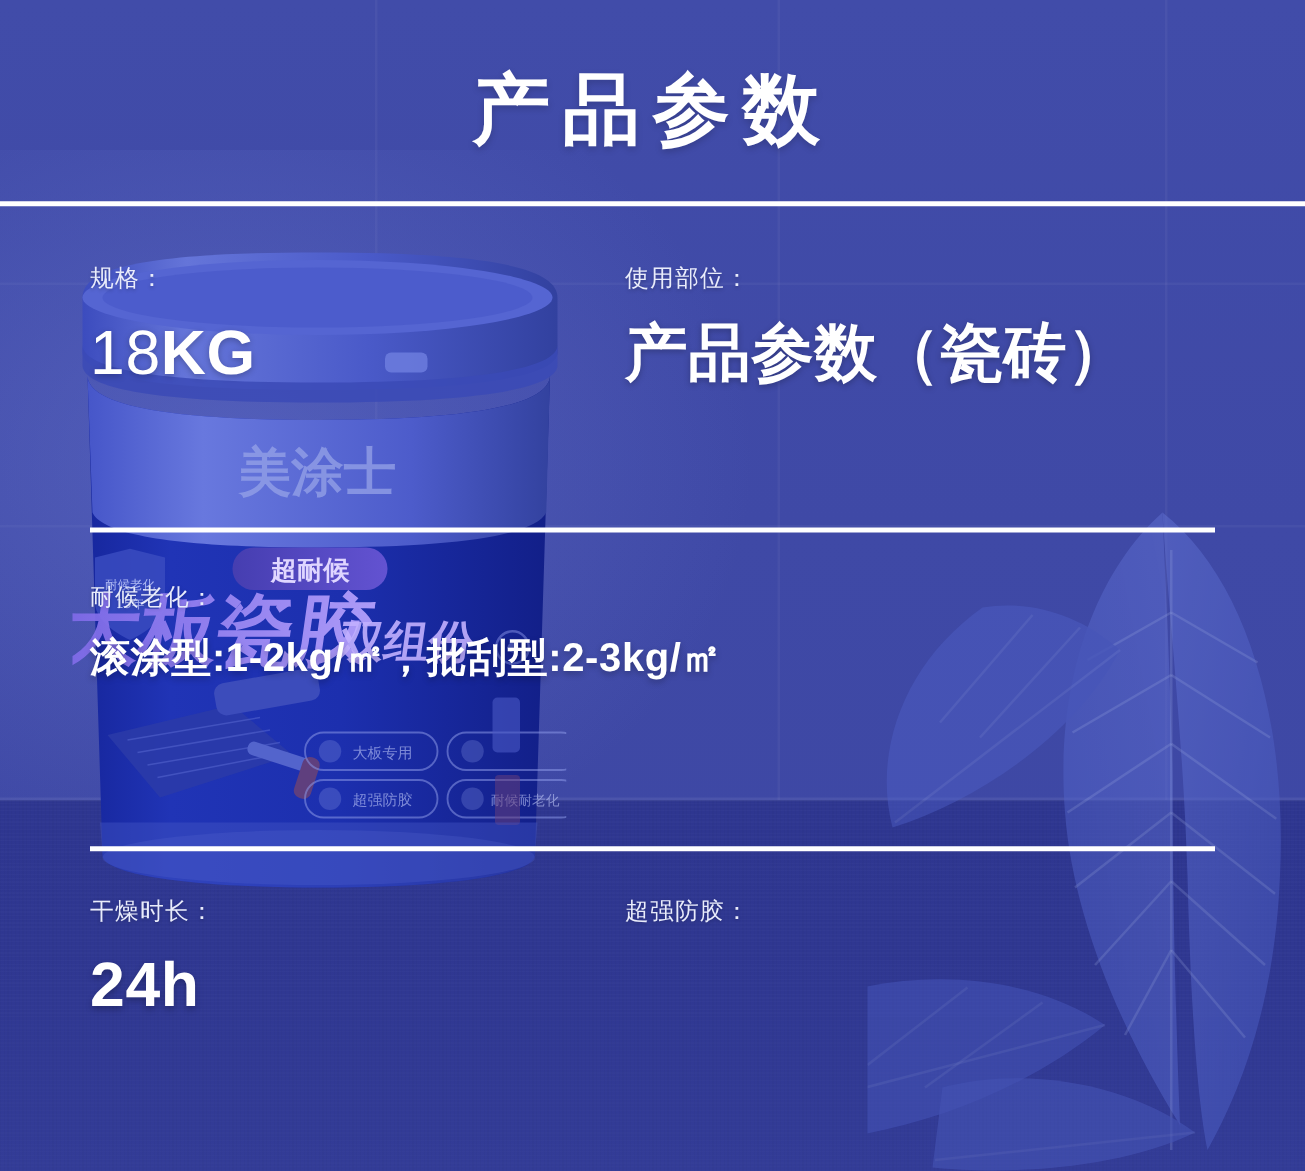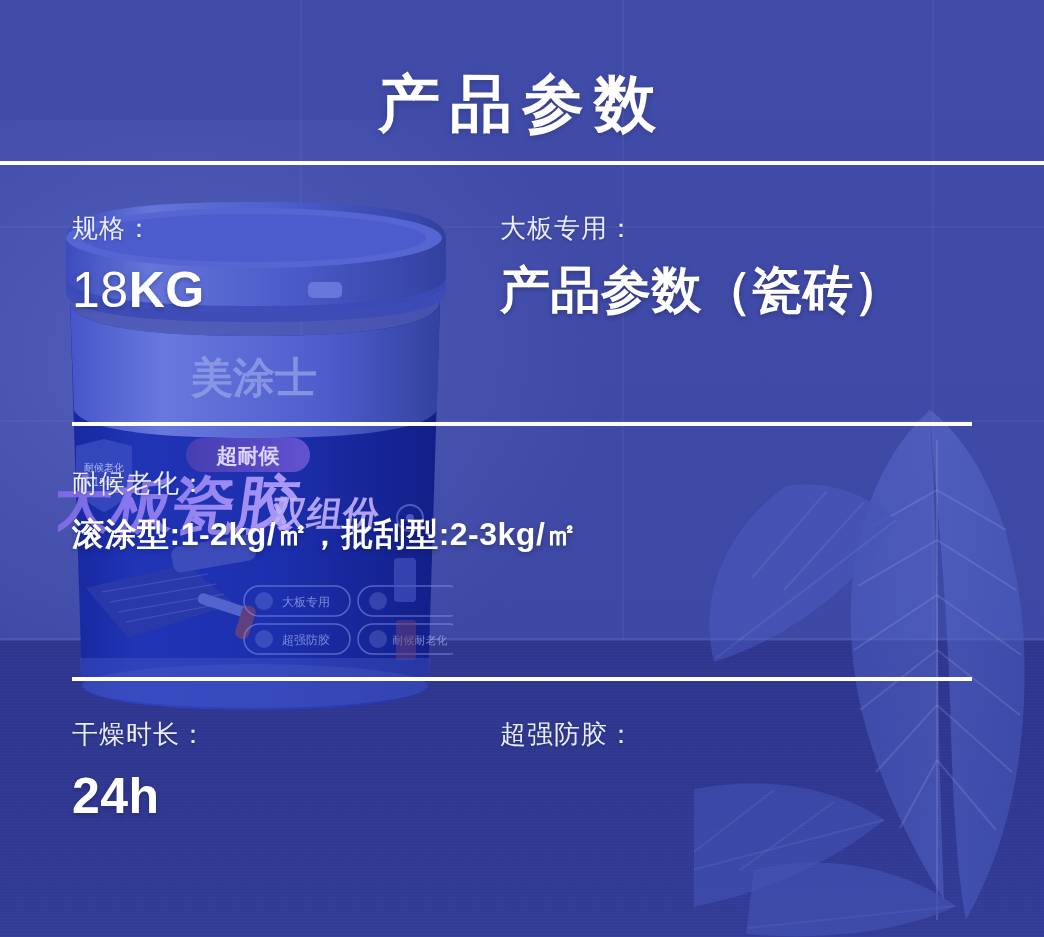--- a/index.html
+++ b/index.html
@@ -35,37 +35,36 @@
   
   .bucket{position:absolute;left:58px;top:196px;width:395px;height:520px;}
   .bucket svg{width:100%;height:100%;display:block;}
 
   
   .header{position:absolute;left:0;top:0;width:1044px;height:163px;}
   .page-title{
     position:absolute;left:0;right:0;top:46px;text-align:center;
     color:#ffffff;font-size:62px;font-weight:bold;letter-spacing:10px;
     text-shadow:0 2px 6px rgba(0,0,0,.18);
-    margin-top:16px;
   }
   .header-rule{position:absolute;left:0;top:161px;width:1044px;height:4px;background:#ffffff;}
 
   
   .params{position:absolute;left:0;top:163px;width:1044px;height:774px;}
   .prow{position:absolute;left:0;width:1044px;}
   .row1{top:50px;height:260px;}
   .row2{top:305px;height:255px;}
   .row3{top:556px;height:214px;}
 
   .cell{position:absolute;top:0;}
   .cell-left{left:72px;}
   .cell-right{left:500px;}
 
   .p-label{
-    color:#e9ecfb;font-size:26px;font-weight:normal;letter-spacing:1px;
+    color:#e9ecfb;font-size:19px;font-weight:normal;letter-spacing:1px;
     line-height:1.2;white-space:nowrap;
     text-shadow:0 1px 3px rgba(0,0,0,.22);
   }
   .p-value{
     color:#ffffff;font-size:50px;font-weight:bold;letter-spacing:0.5px;
     line-height:1.2;white-space:nowrap;margin-top:16px;
     text-shadow:0 2px 5px rgba(0,0,0,.25);
   }
   .p-value.light-num{font-weight:normal;}
   .p-value .bold{font-weight:bold;}
@@ -248,21 +247,21 @@
   <div class="header-rule"></div>
 
   <div class="params">
 
     <div class="prow row1">
       <div class="cell cell-left">
         <div class="p-label">规格：</div>
         <div class="p-value light-num"><span>18</span><span class="bold">KG</span></div>
       </div>
       <div class="cell cell-right">
-        <div class="p-label">大板专用：</div>
+        <div class="p-label">使用部位：</div>
         <div class="p-value">产品参数（瓷砖）</div>
       </div>
     </div>
 
     <div class="row-rule rule1"></div>
 
     <div class="prow row2">
       <div class="cell cell-left">
         <div class="p-label">耐候老化：</div>
         <div class="p-value wide">滚涂型:1-2kg/㎡，批刮型:2-3kg/㎡</div>

